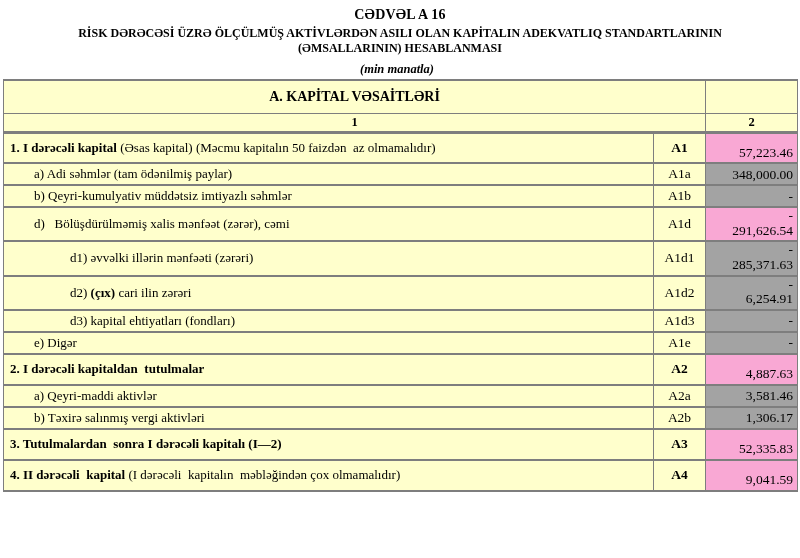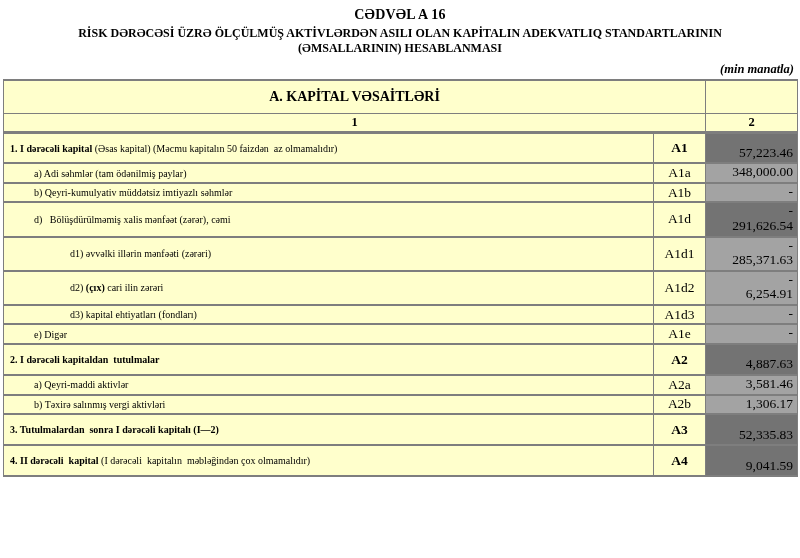--- a/index.html
+++ b/index.html
@@ -2,49 +2,49 @@
 <html><head>
 <meta charset="utf-8">
 <style>
   html,body{margin:0;padding:0;}
   body{
     width:800px;height:558px;overflow:hidden;background:#ffffff;color:#000;
     font-family:"Liberation Serif","DejaVu Serif",serif;
   }
   .doc-title{font-size:14px;font-weight:bold;text-align:center;margin-top:7px;letter-spacing:.2px;}
   .doc-subtitle{font-size:12px;font-weight:bold;text-align:center;margin-top:3px;line-height:1.22;}
-  .unit-note{font-size:12.5px;font-weight:bold;font-style:italic;text-align:right;margin:7px 6px 2px 0;}
+  .unit-note{font-size:12.5px;font-weight:bold;font-style:italic;text-align:center;margin:7px 6px 2px 0;}
   table{
     border-collapse:collapse;table-layout:fixed;width:794px;margin:0 0 0 3px;
   }
   col.c-label{width:650px;} col.c-code{width:52px;} col.c-value{width:92px;}
   th,td{
     border:1px solid #7e7e7e;border-top-width:2px;border-bottom-width:2px;
     background:#ffffcc;box-sizing:border-box;
   }
   thead th{padding:1px 2px;}
   thead tr.sec-row th{border-bottom-width:1px;height:33px;}
   thead tr.num-row th{border-top-width:1px;border-bottom-width:3px;height:15px;}
   .sec{font-size:14px;font-weight:bold;text-align:center;}
   .colnum{font-size:12.5px;font-weight:bold;text-align:center;}
   tbody tr{height:18px;}
   tbody tr.emph{height:31px;}
   td.label{
-    vertical-align:middle;font-size:10px;padding:2px 4px 2px 6px;white-space:pre-wrap;
+    vertical-align:middle;font-size:13px;padding:2px 4px 2px 6px;white-space:pre-wrap;
   }
   td.label.ind1{padding-left:30px;}
   td.label.ind2{padding-left:66px;}
   td.label .b{font-weight:bold;}
   td.code{font-size:13.5px;text-align:center;vertical-align:middle;padding:0 2px;}
   tr.emph td.code{font-weight:bold;}
   td.value{
     font-size:13.5px;text-align:right;vertical-align:bottom;
     padding:1px 4px 2px 2px;white-space:pre-line;line-height:1.08;background:#a3a3a3;
   }
-  td.value.hl{background:#737373;}
+  td.value.hl{background:#f9a8d4;}
 </style>
 </head>
 <body>
 
 <div>
   <div class="doc-title">CƏDVƏL A 16</div>
   <div class="doc-subtitle">
     <div>RİSK DƏRƏCƏSİ ÜZRƏ ÖLÇÜLMÜŞ AKTİVLƏRDƏN ASILI OLAN KAPİTALIN ADEKVATLIQ STANDARTLARININ</div>
     <div>(ƏMSALLARININ) HESABLANMASI</div>
   </div>

